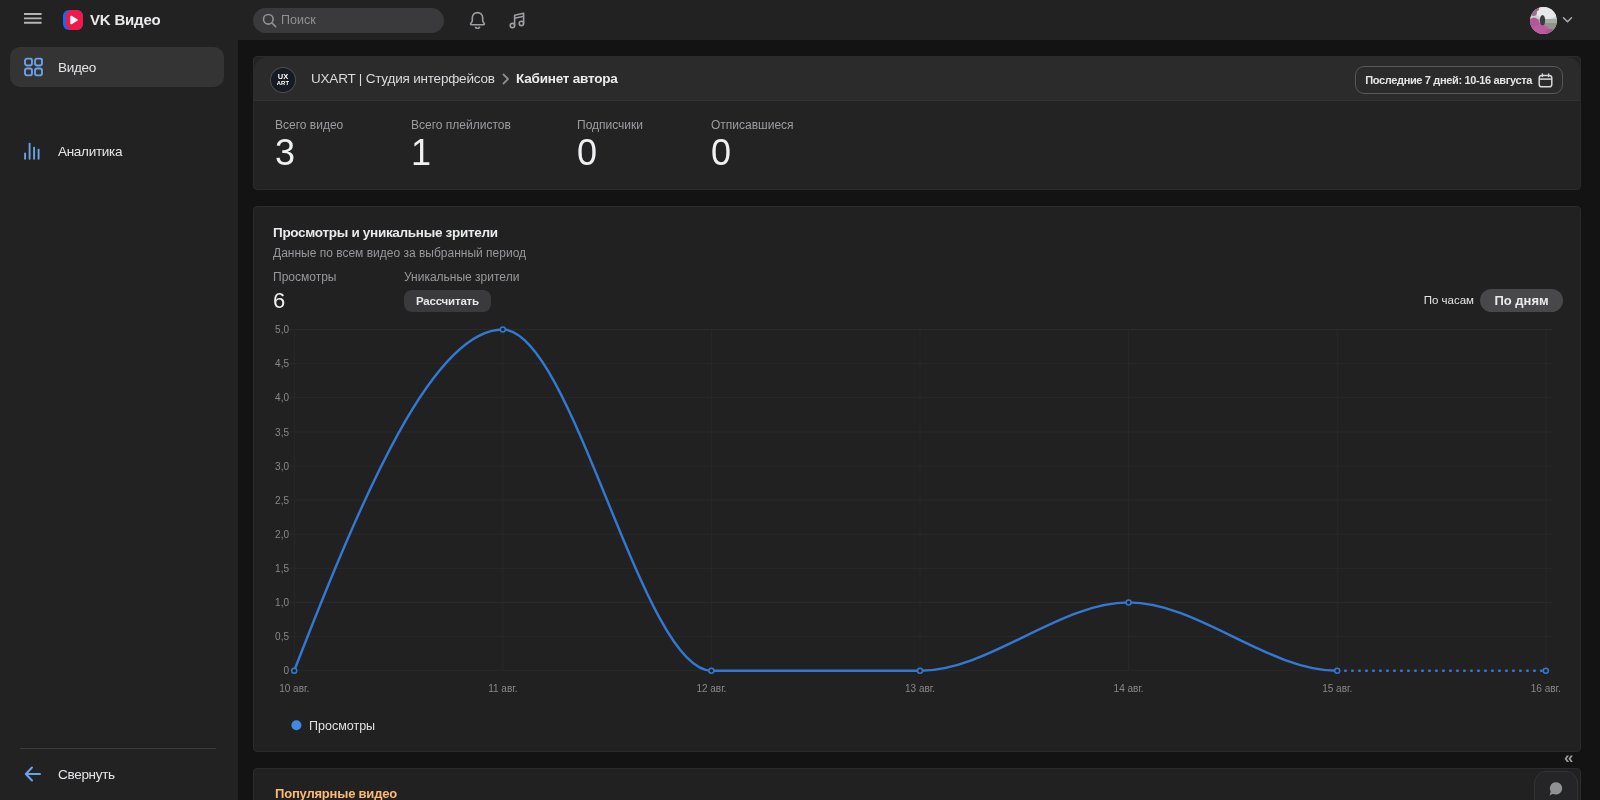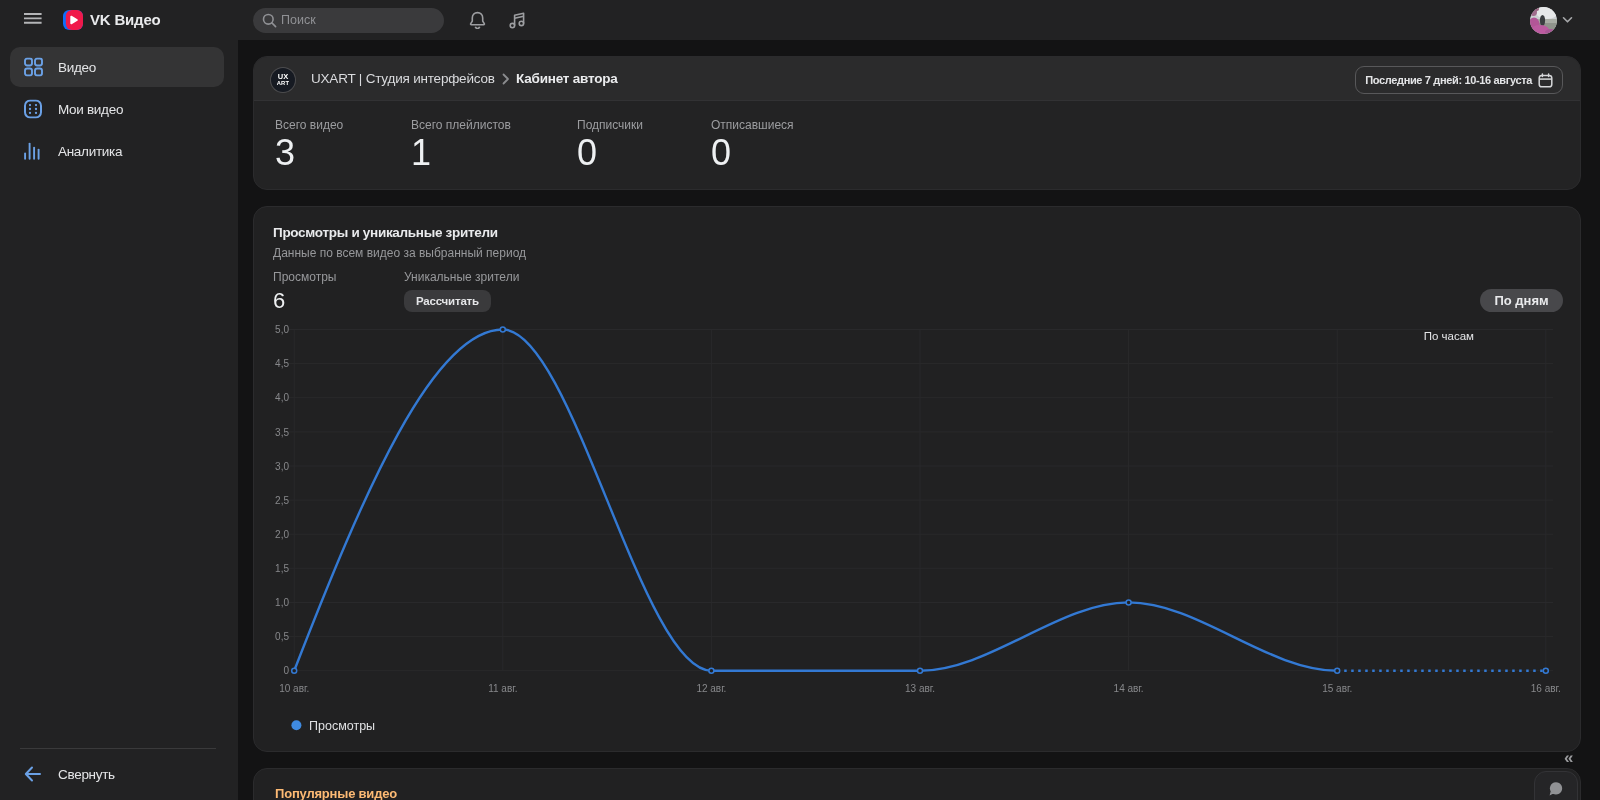--- a/index.html
+++ b/index.html
@@ -10,21 +10,21 @@
   
   #sidebar { left:0; top:0; width:238px; height:800px; background:#222223; }
   #topbar { left:0; top:0; width:1600px; height:40px; background:#222223; }
 
   .navitem { left:10px; width:214px; height:40px; border-radius:10px; }
   .navitem .txt { position:absolute; left:48px; top:50%; transform:translateY(-50%); font-size:13.5px; letter-spacing:-0.3px; font-weight:500; color:#e4e5e7; }
   .navitem svg { position:absolute; left:14px; top:50%; transform:translateY(-50%); }
   .sel { background:#343435; }
 
   #main { left:238px; top:40px; width:1362px; height:760px; background:#131314; }
-  .card { position:absolute; left:15px; width:1328px; background:#212122; border:1px solid #2b2b2d; border-radius:14px;padding-left:48px; }
+  .card { position:absolute; left:15px; width:1328px; background:#212122; border:1px solid #2b2b2d; border-radius:4px;padding-left:48px; }
 
   
   #hcard { top:16px; height:134px; background:#232324; }
   #bcrow { position:absolute; left:0; top:0; width:100%; height:44px; background:#2b2b2c; border-radius:13px 13px 0 0; border-bottom:1px solid #323234; }
   #ux { position:absolute; left:17px; top:11px; width:24px; height:24px; border-radius:50%; background:#161a22; box-shadow:0 0 0 1px #4c4c4e; color:#fff; text-align:center; font-weight:700; }
   #ux .l1 { font-size:7.5px; line-height:7.5px; margin-top:5px; }
   #ux .l2 { font-size:5.8px; line-height:5.8px; letter-spacing:.2px; }
   .bc1 { position:absolute; left:57px; top:0; height:44px; line-height:44px; font-size:13.5px; letter-spacing:-0.2px; color:#dadbde; }
   .bcsep { position:absolute; left:248px; top:0; height:44px; line-height:42px; font-size:14px; color:#8b8c8f; }
   .bc2 { position:absolute; left:262px; top:0; height:44px; line-height:44px; font-size:13.5px; letter-spacing:-0.2px; font-weight:700; color:#ebecee; }
@@ -33,21 +33,21 @@
   .stat .lab { margin-top:17px; font-size:12px; color:#9c9da0; }
   .stat .num { margin-top:0; font-size:36px; font-weight:400; color:#eef0f2; letter-spacing:.5px; }
 
   
   #ccard { top:166px; height:546px; }
   .ctitle { position:absolute; left:19px; top:18px; font-size:13.5px; letter-spacing:-0.3px; font-weight:700; color:#e9eaec; }
   .csub { position:absolute; left:19px; top:39px; font-size:12px; color:#97989b; }
   .glab { position:absolute; top:63px; font-size:12px; color:#97989b; }
   .gnum { position:absolute; left:19px; top:81px; font-size:22px; font-weight:500; color:#eef0f2; }
   #calcbtn { position:absolute; left:150px; top:83px; height:22px; border-radius:8px; background:#3a3a3c; padding:0 12px; line-height:22px; font-size:11.5px; letter-spacing:-0.2px; font-weight:600; color:#e4e5e7; }
-  #byhour { position:absolute; right:106px; top:87px; font-size:11.5px; font-weight:500; color:#e4e5e7;margin-top:36px; }
+  #byhour { position:absolute; right:106px; top:87px; font-size:11.5px; font-weight:500; color:#e4e5e7; }
   #byday { position:absolute; right:17.4px; top:82px; height:23.4px; border-radius:12px; background:#48484b; padding:0 14px; line-height:23.4px; font-size:13px; font-weight:600; color:#e9eaec; }
 
   
   #pcard { top:728px; height:90px; }
   .ptitle { position:absolute; left:21px; top:17px; font-size:13px; letter-spacing:-0.2px; font-weight:700; color:#fdba74; }
   #chatbtn { position:absolute; right:2px; top:2px; width:44px; height:44px; border-radius:12px; background:#252527; border:1px solid #333336; }
   #collapse { position:absolute; left:1326px; top:708px; color:#9a9b9e; font-size:17px; font-weight:700; letter-spacing:-1px; }
 
   
   #logo { position:absolute; left:63px; top:10px; width:20px; height:20px; }
@@ -215,34 +215,20 @@
     <svg width="19" height="19" viewBox="0 0 19 19" fill="none">
       <g stroke="#6ba1e6" stroke-width="1.9">
         <rect x="1" y="1" width="7" height="7" rx="2.2"></rect>
           <rect x="11" y="1" width="7" height="7" rx="2.2"></rect>
         <rect x="1" y="11" width="7" height="7" rx="2.2"></rect>
           <rect x="11" y="11" width="7" height="7" rx="2.2"></rect>
       </g>
     </svg>
     <div class="txt">Видео</div>
   </div>
-  <div class="abs navitem" style="top:89.4px">
-    <svg width="18" height="19" viewBox="0 0 18 19" fill="none">
-      <rect x="1" y="1" width="16" height="17" rx="5.2" stroke="#6ba1e6" stroke-width="2"></rect>
-      <g fill="#6ba1e6">
-        <circle cx="6" cy="5.6" r="1.15"></circle>
-          <circle cx="12" cy="5.6" r="1.15"></circle>
-        <circle cx="6" cy="9.5" r="1.15"></circle>
-          <circle cx="12" cy="9.5" r="1.15"></circle>
-        <circle cx="6" cy="13.4" r="1.15"></circle>
-          <circle cx="12" cy="13.4" r="1.15"></circle>
-      </g>
-    </svg>
-    <div class="txt">Мои видео</div>
-  </div>
   <div class="abs navitem" style="top:130.6px">
     <svg width="16" height="18" viewBox="0 0 16 18" fill="none">
       <g stroke="#6ba1e6" stroke-width="1.9" stroke-linecap="round">
         <path d="M1.1 11.5 V16.7"></path>
           <path d="M5.6 1.6 V16.7"></path>
           <path d="M10.1 5.6 V16.7"></path>
           <path d="M14.6 7.6 V16.7"></path>
       </g>
     </svg>
     <div class="txt">Аналитика</div>

